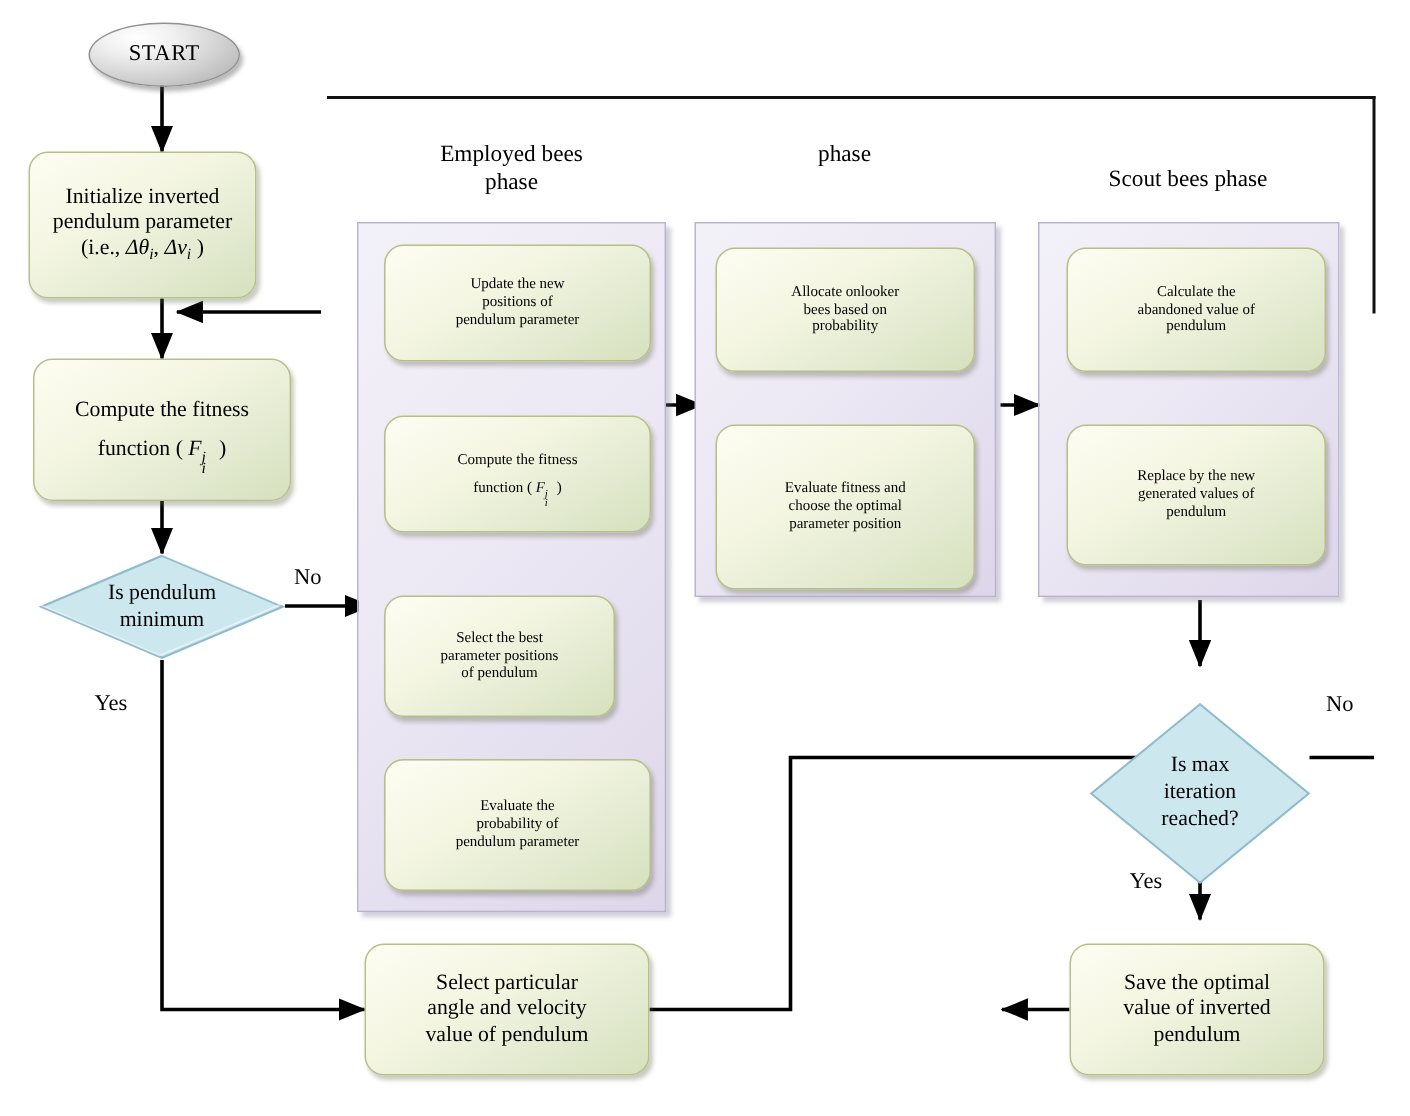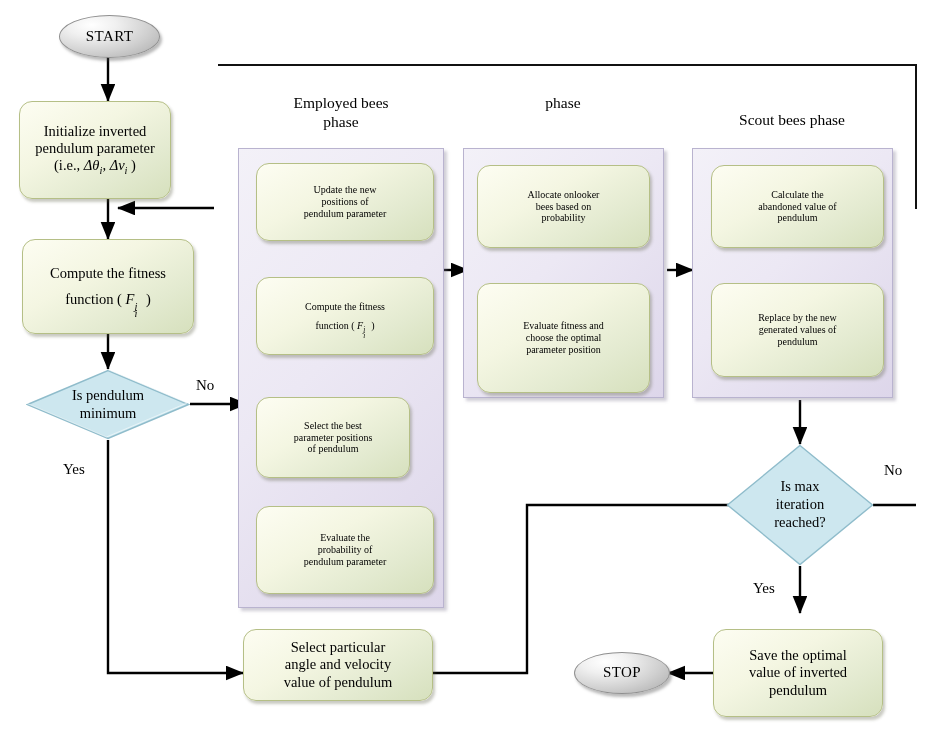--- a/index.html
+++ b/index.html
@@ -125,23 +125,20 @@
     <div>phase</div>
   </div>
   <div class="phase-title" style="left:694px;top:110px;width:196px;">
     <div>Scout bees phase</div>
   </div>
 
   <div class="node term" style="left:59px;top:15px;width:101px;height:43px;">
     <span>START</span>
   </div>
 
-  <div class="node term" style="left:574px;top:652px;width:96px;height:42px;">
-    <span>STOP</span>
-  </div>
 
   <div class="node proc" style="left:19px;top:101px;width:152px;height:98px;">
     <div>
       <div>Initialize inverted</div>
       <div>pendulum parameter</div>
       <div class="math">
         <span>(i.e., </span><i>Δθ</i><span class="sub">i</span><span>, </span><i>Δv</i><span class="sub">i</span><span> )</span>
       </div>
     </div>
   </div>
@@ -231,39 +228,39 @@
   </div>
 
   <div class="node proc small" style="left:711px;top:283px;width:173px;height:94px;">
     <div>
       <div>Replace by the new</div>
       <div>generated values of</div>
       <div>pendulum</div>
     </div>
   </div>
 
-  <div class="node dec" style="left:726px;top:444px;width:148px;height:122px;align-items:center;">
+  <div class="node dec" style="left:726px;top:468px;width:148px;height:122px;align-items:center;">
     <svg class="dshape" viewBox="0 0 148 122" preserveAspectRatio="none">
       <polygon points="74,1.5 146.5,61 74,120.5 1.5,61" fill="#cde7ef" stroke="#8fbccb" stroke-width="1.4"></polygon>
     </svg>
     <div class="dlabel">
       <div>Is max</div>
       <div>iteration</div>
       <div>reached?</div>
     </div>
   </div>
 
   <div class="edgelabel" style="left:884px;top:462px;">
     <span>No</span>
   </div>
   <div class="edgelabel" style="left:753px;top:580px;">
     <span>Yes</span>
   </div>
 
-  <div class="node proc" style="left:243px;top:629px;width:190px;height:72px;">
+  <div class="node proc" style="left:243px;top:629px;width:190px;height:88px;">
     <div>
       <div>Select particular</div>
       <div>angle and velocity</div>
       <div>value of pendulum</div>
     </div>
   </div>
 
   <div class="node proc" style="left:713px;top:629px;width:170px;height:88px;">
     <div>
       <div>Save the optimal</div>

